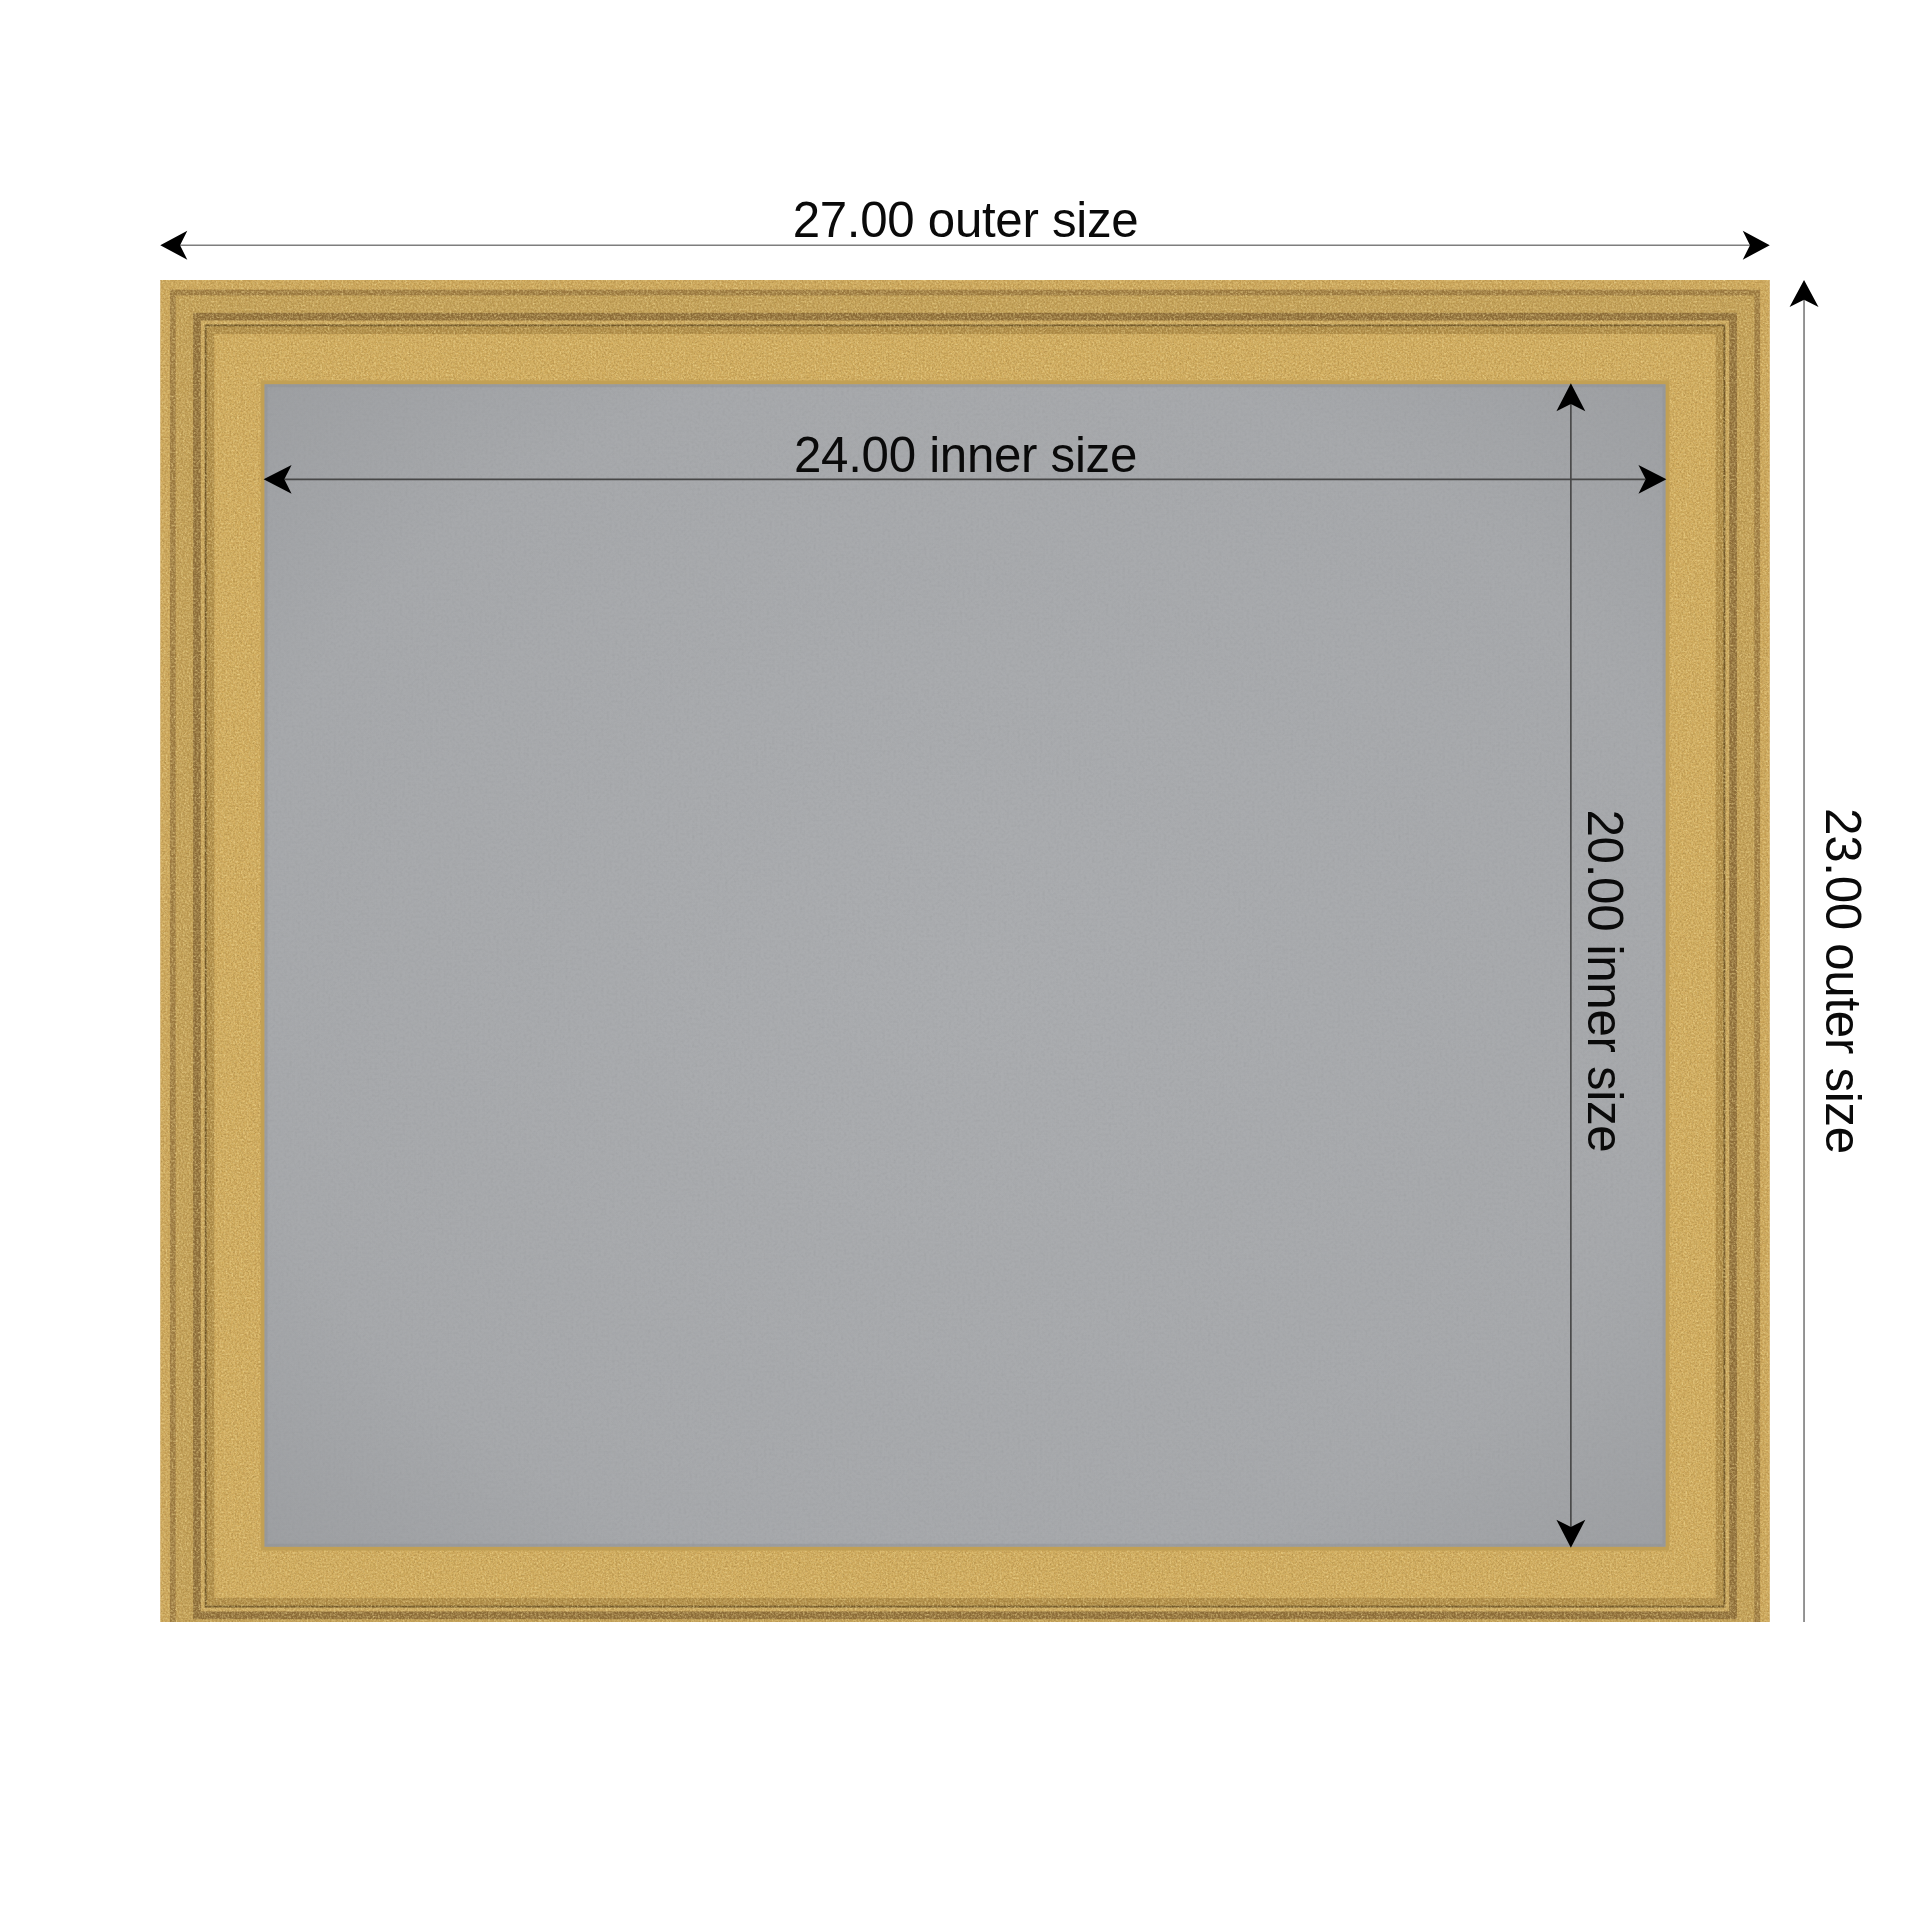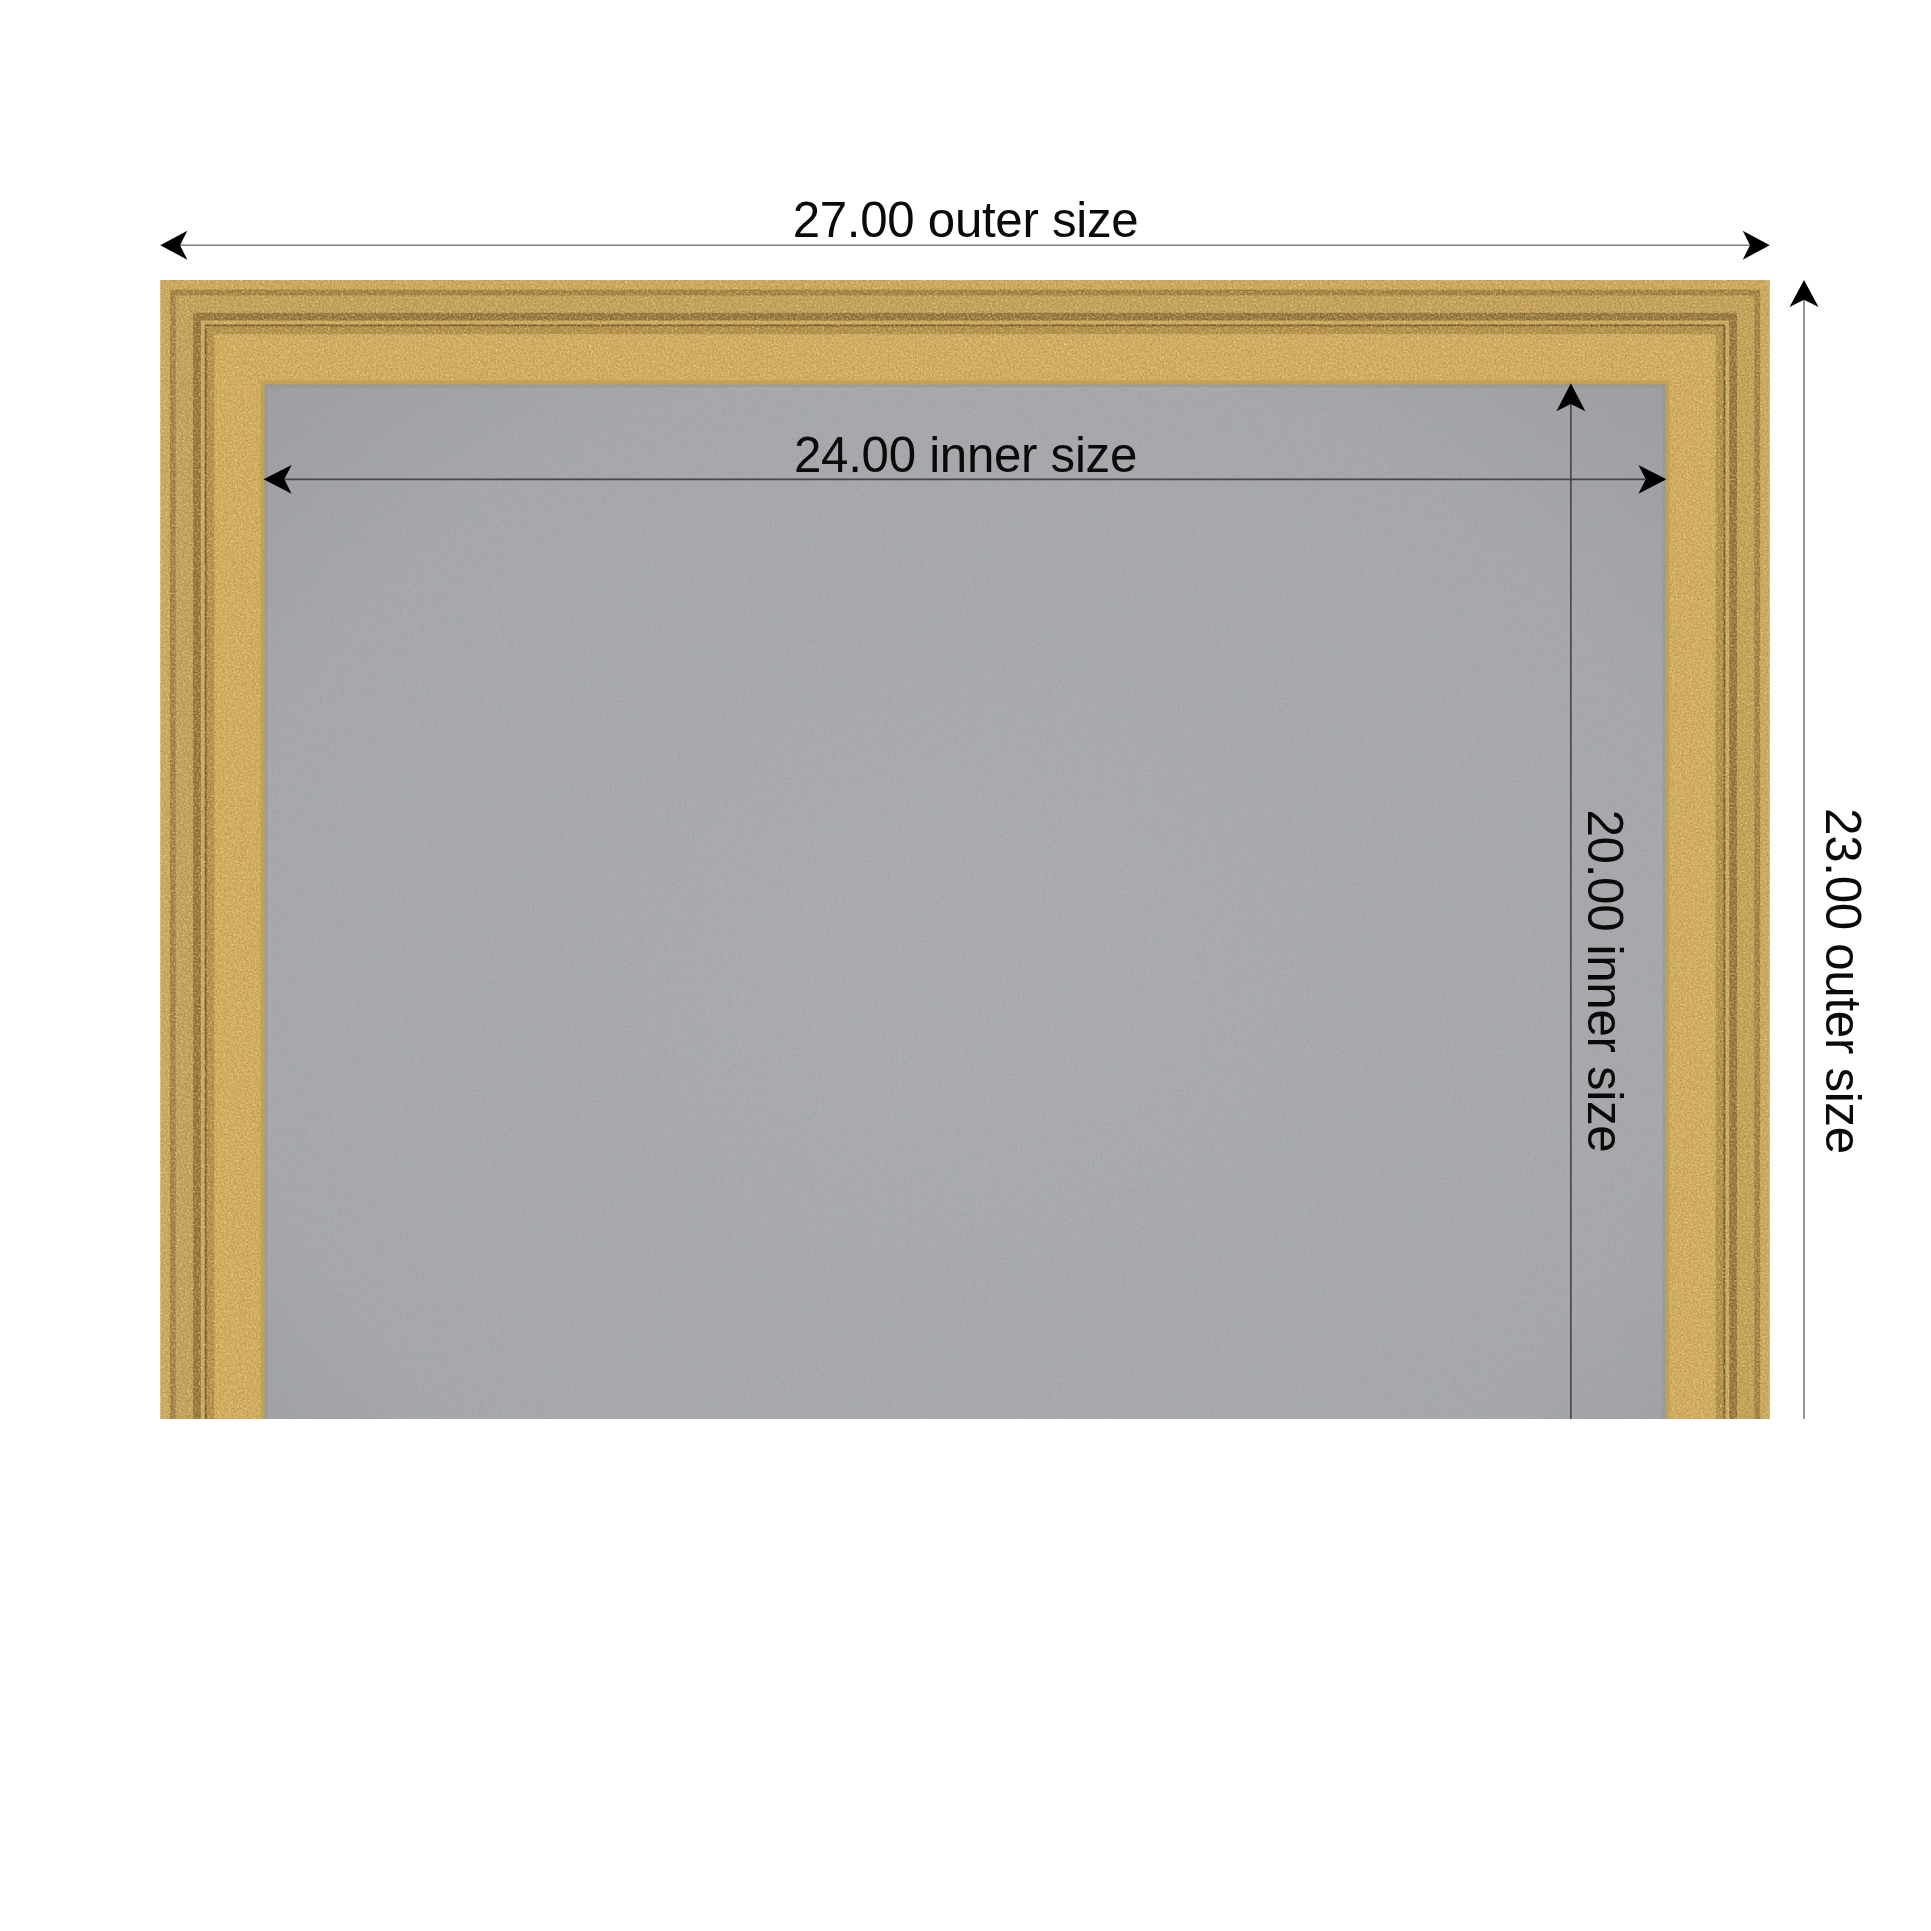--- a/index.html
+++ b/index.html
@@ -1,16 +1,16 @@
 <!DOCTYPE html>
 <html><head>
 <meta charset="utf-8">
 <style>
   html,body{margin:0;padding:0;background:#ffffff;}
-  #canvas{position:relative;width:1931px;height:1419px;background:#ffffff;font-family:"Liberation Sans",sans-serif;overflow:hidden;}
+  #canvas{position:relative;width:1931px;height:1622px;background:#ffffff;font-family:"Liberation Sans",sans-serif;overflow:hidden;}
   svg{display:block;}
 </style>
 </head>
 <body>
 <div id="canvas">
 <svg width="1931" height="1931" viewBox="0 0 2000 2000" xmlns="http://www.w3.org/2000/svg">
   <defs>
     <filter id="goldnoise" x="-5%" y="-5%" width="110%" height="110%">
       <feTurbulence type="fractalNoise" baseFrequency="0.55" numOctaves="3" seed="7" result="t"></feTurbulence>
       <feColorMatrix in="t" type="matrix" values="0 0 0 0 0  0 0 0 0 0  0 0 0 0 0  0.9 0.9 0.9 0 -1.1" result="a"></feColorMatrix>

